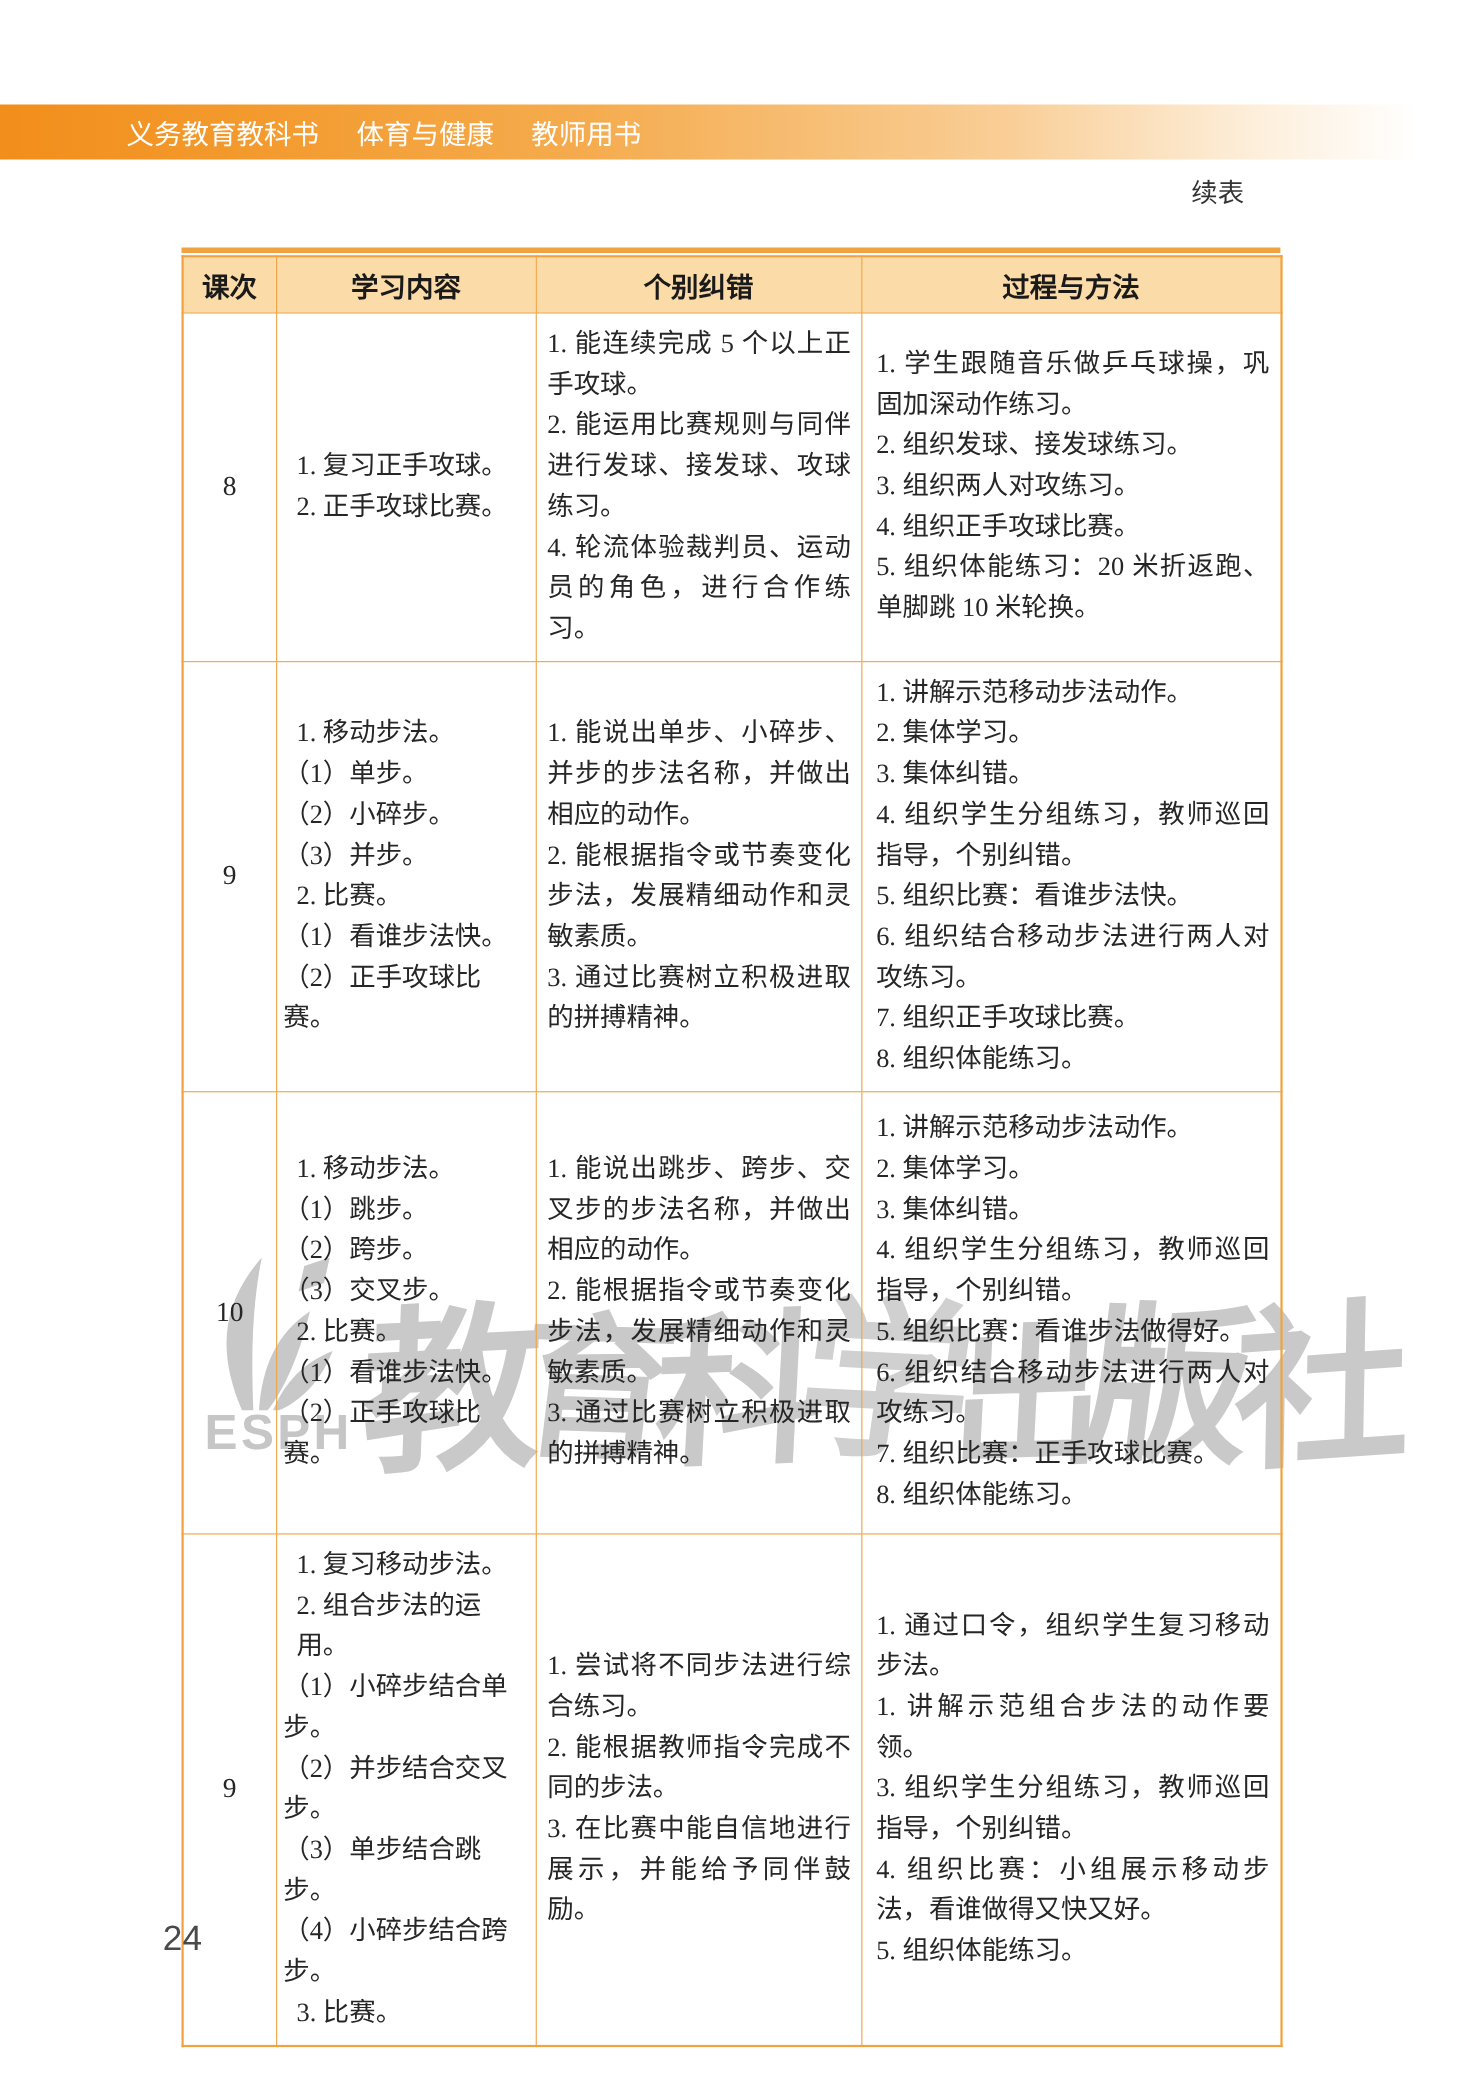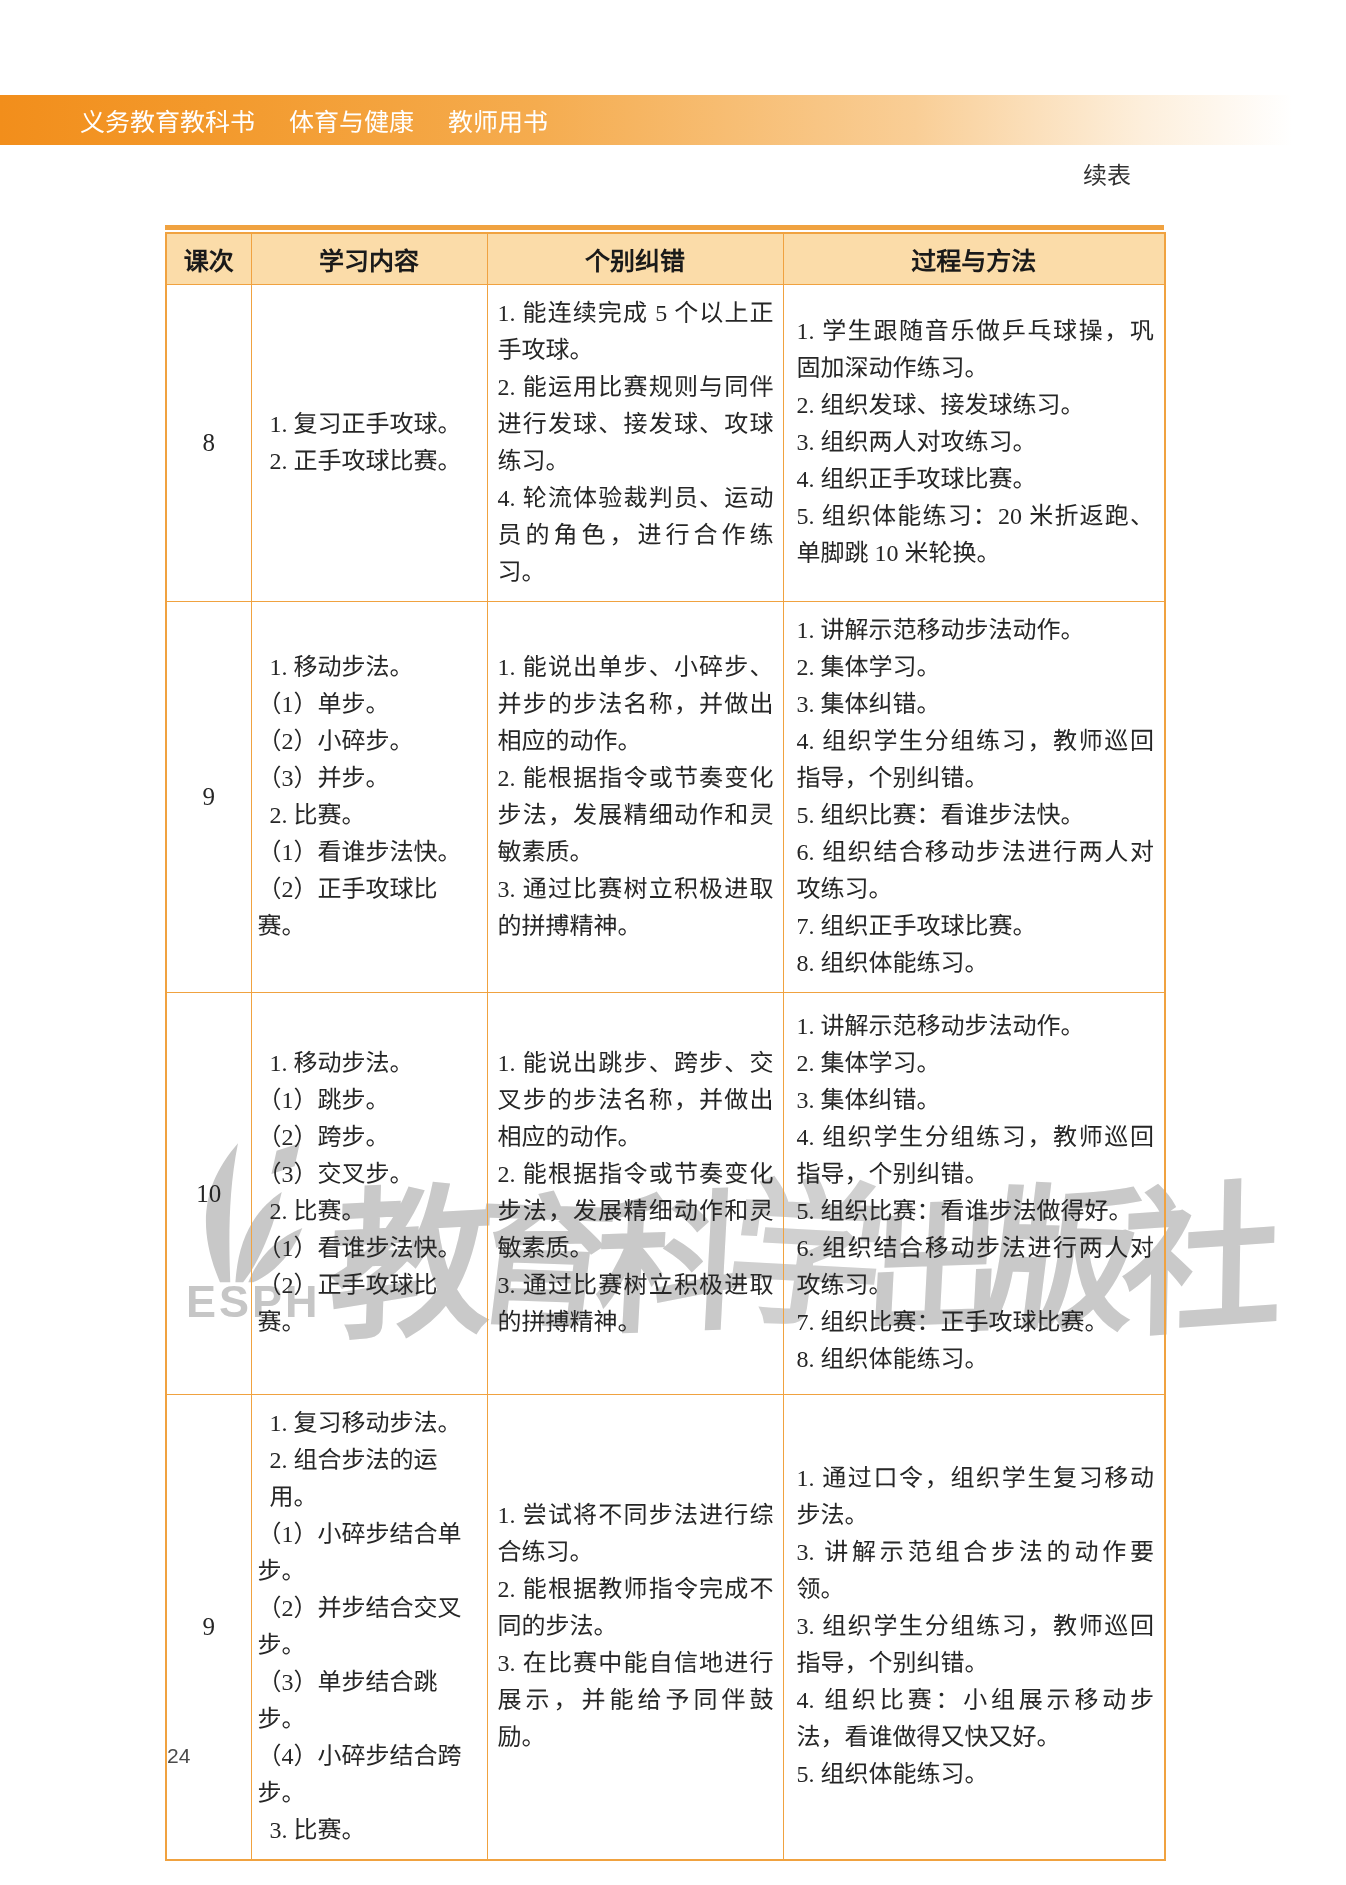--- a/index.html
+++ b/index.html
@@ -10,21 +10,21 @@
     color:#222;
     -webkit-font-smoothing:antialiased;
   }
   
   .banner{
     position:absolute;left:0;top:95px;width:100%;height:50px;
     background:linear-gradient(90deg,#F28E1B 0%,#F39B2F 18%,#F5AC4F 40%,#F9CE96 68%,#FDEFDC 85%,#ffffff 96%);
     display:flex;align-items:center;
     font-family:"Liberation Sans","DejaVu Sans",sans-serif;
     color:#ffffff;font-size:25px;white-space:nowrap;
-    padding-left:80px;box-sizing:border-box;
+    padding-left:115px;box-sizing:border-box;
   }
   .banner .seg{margin-right:34px;font-weight:500;}
   .banner .title{font-weight:700;font-size:26px;letter-spacing:1px;}
   
   .continued{
     position:absolute;left:165px;top:156px;width:966px;
     text-align:right;font-size:24px;color:#333;
     font-family:"Liberation Serif","DejaVu Serif",serif;
   }
   
@@ -72,23 +72,23 @@
   td{font-size:24px;line-height:37px;color:#262626;}
   td.lesson{text-align:center;font-size:25px;}
   td .items p{margin:0;}
   td.c2cell{padding:10px 6px 10px 6px;}
   td.c2cell p.num{padding-left:12px;}
   td.c3cell{padding:10px 9px 10px 10px;}
   td.c4cell{padding:10px 10px 10px 13px;}
   td.c3cell p,td.c4cell p{text-align:justify;text-justify:inter-character;}
   
   .page-number{
-    position:absolute;left:167px;top:1744px;
-    font-family:"Liberation Sans","DejaVu Sans",sans-serif;
-    font-size:21px;color:#4a4a4a;
+    position:absolute;left:148px;top:1744px;
+    font-family:"Liberation Sans","DejaVu Sans",sans-serif;
+    font-size:32px;color:#4a4a4a;
   }
 </style>
 </head>
 <body>
 
 <header class="banner">
   <span class="seg">义务教育教科书</span>
   <span class="seg">体育与健康</span>
   <span class="seg">教师用书</span>
 </header>
@@ -233,21 +233,21 @@
           <td class="c3cell">
             <div class="items">
               <p class="num">1. 尝试将不同步法进行综合练习。</p>
               <p class="num">2. 能根据教师指令完成不同的步法。</p>
               <p class="num">3. 在比赛中能自信地进行展示，并能给予同伴鼓励。</p>
             </div>
           </td>
           <td class="c4cell">
             <div class="items">
               <p class="num">1. 通过口令，组织学生复习移动步法。</p>
-              <p class="num">3. 讲解示范组合步法的动作要领。</p>
+              <p class="num">1. 讲解示范组合步法的动作要领。</p>
               <p class="num">3. 组织学生分组练习，教师巡回指导，个别纠错。</p>
               <p class="num">4. 组织比赛：小组展示移动步法，看谁做得又快又好。</p>
               <p class="num">5. 组织体能练习。</p>
             </div>
           </td>
         </tr>
       </tbody>
   </table>
 </div>
 

